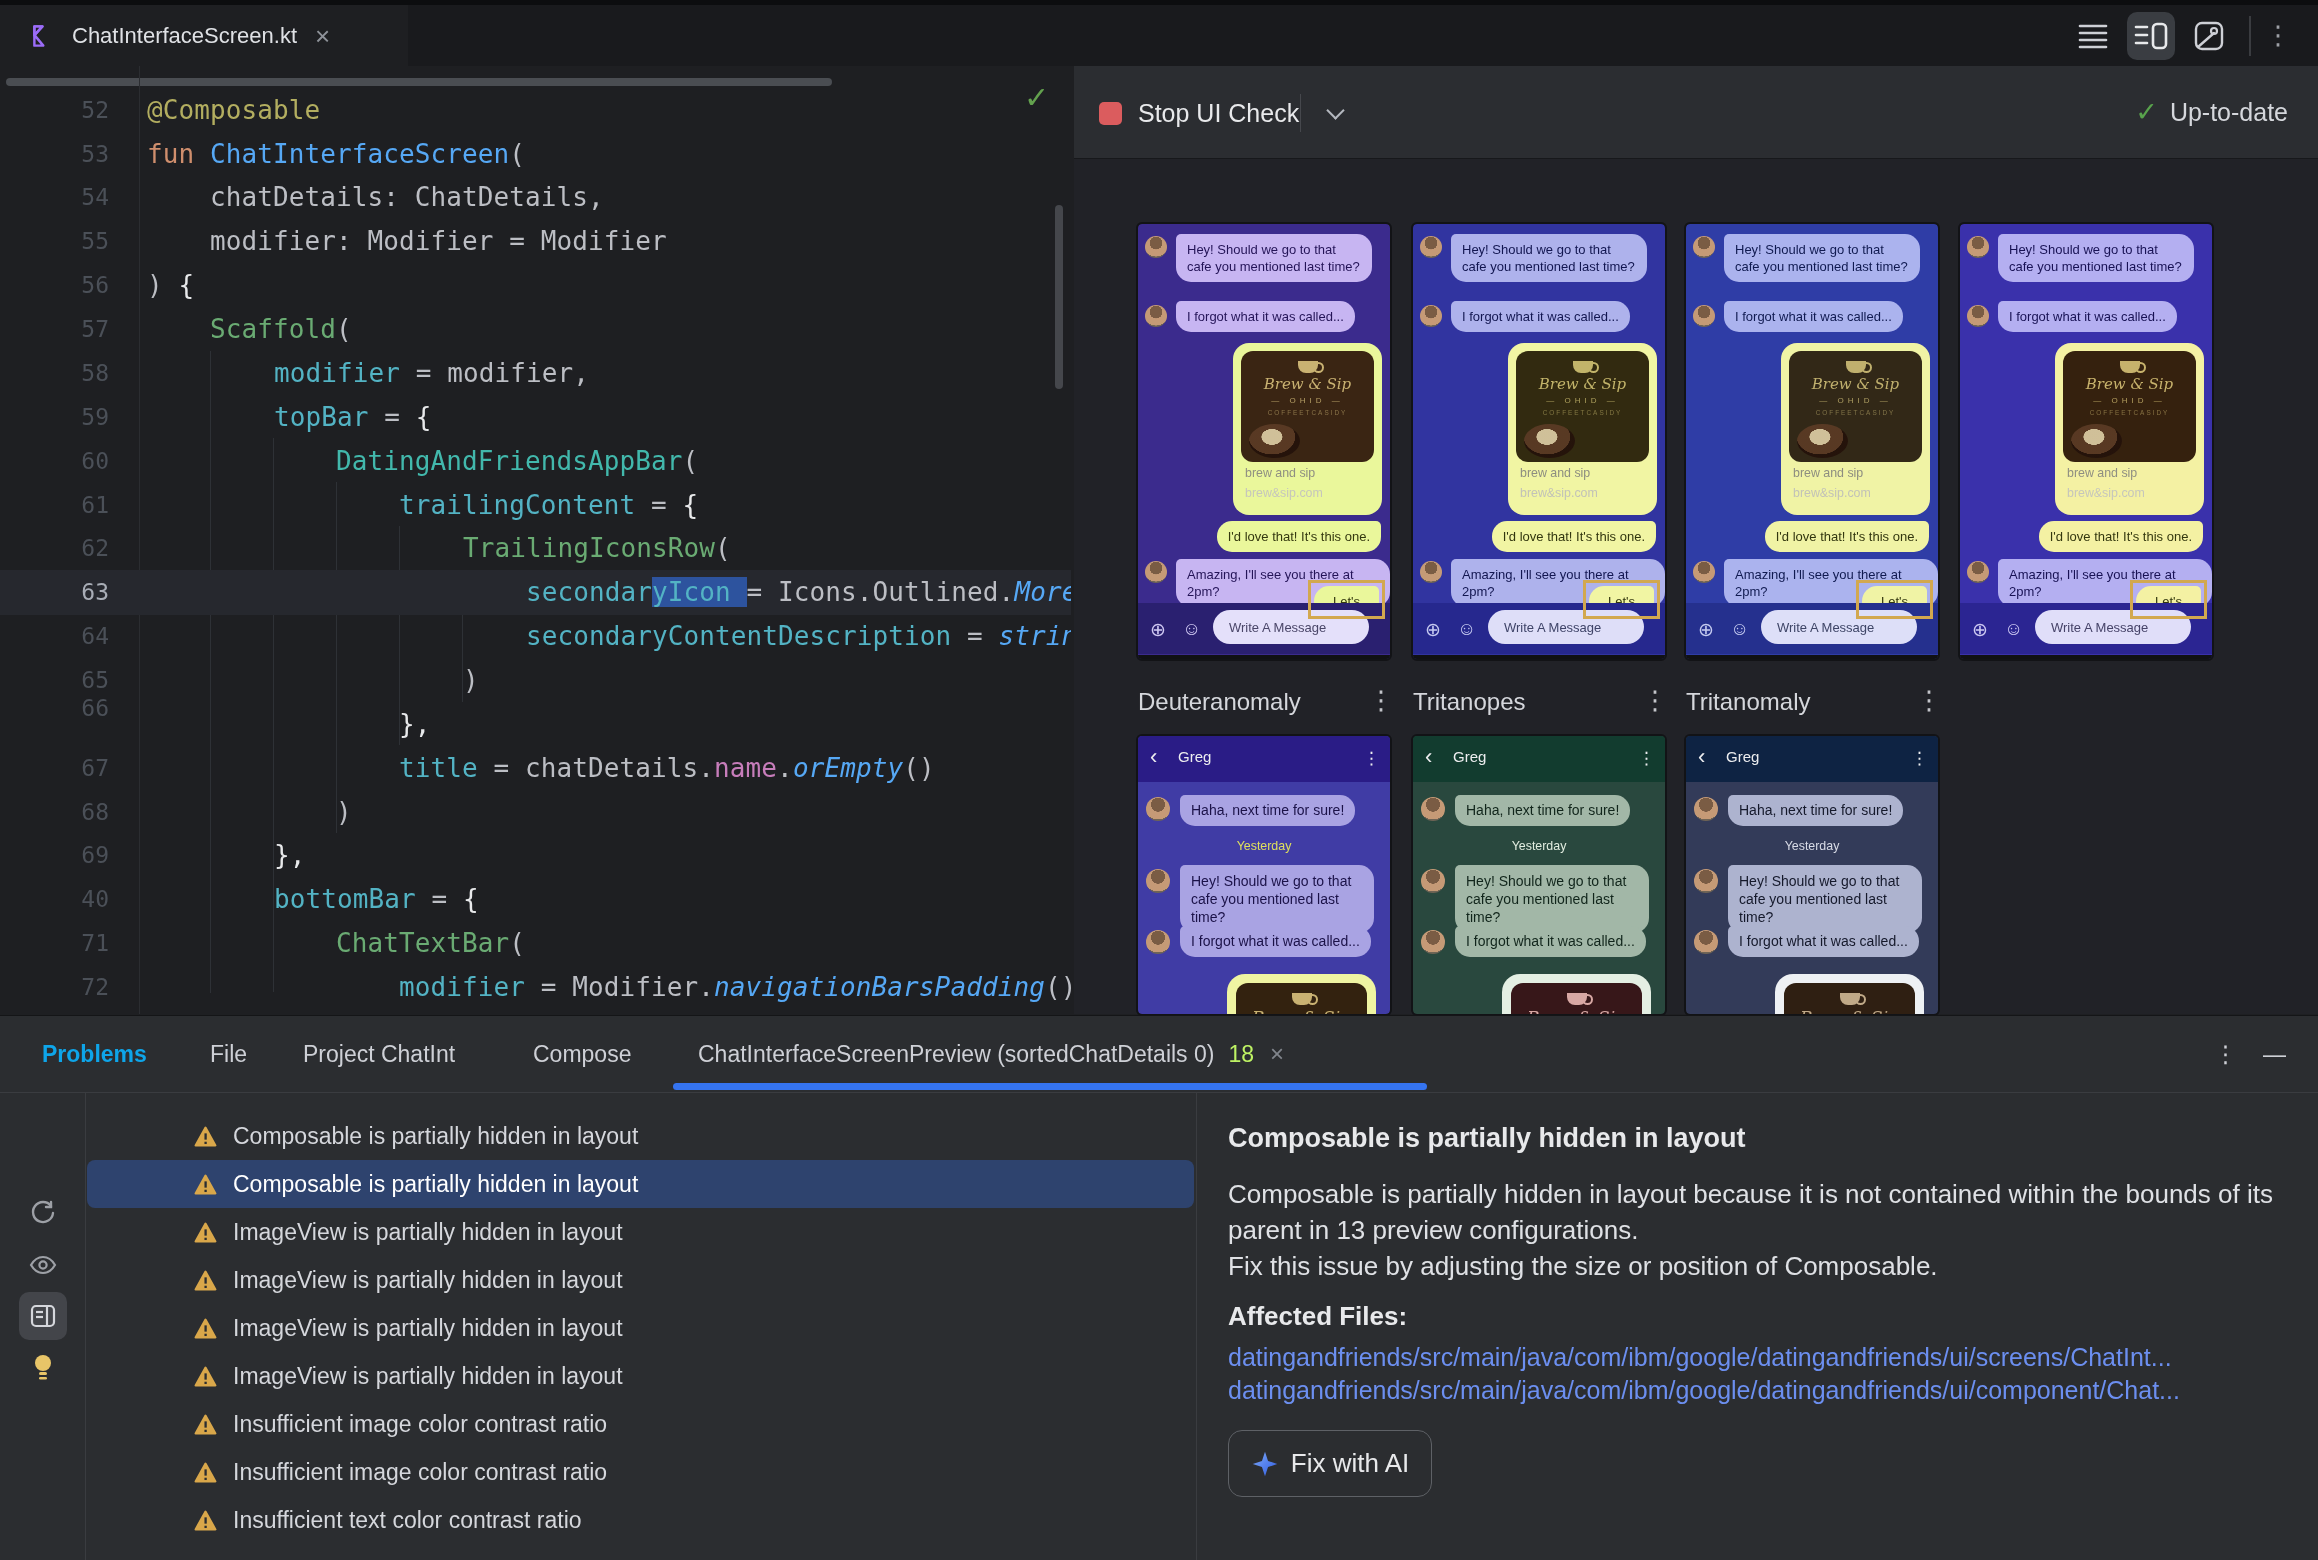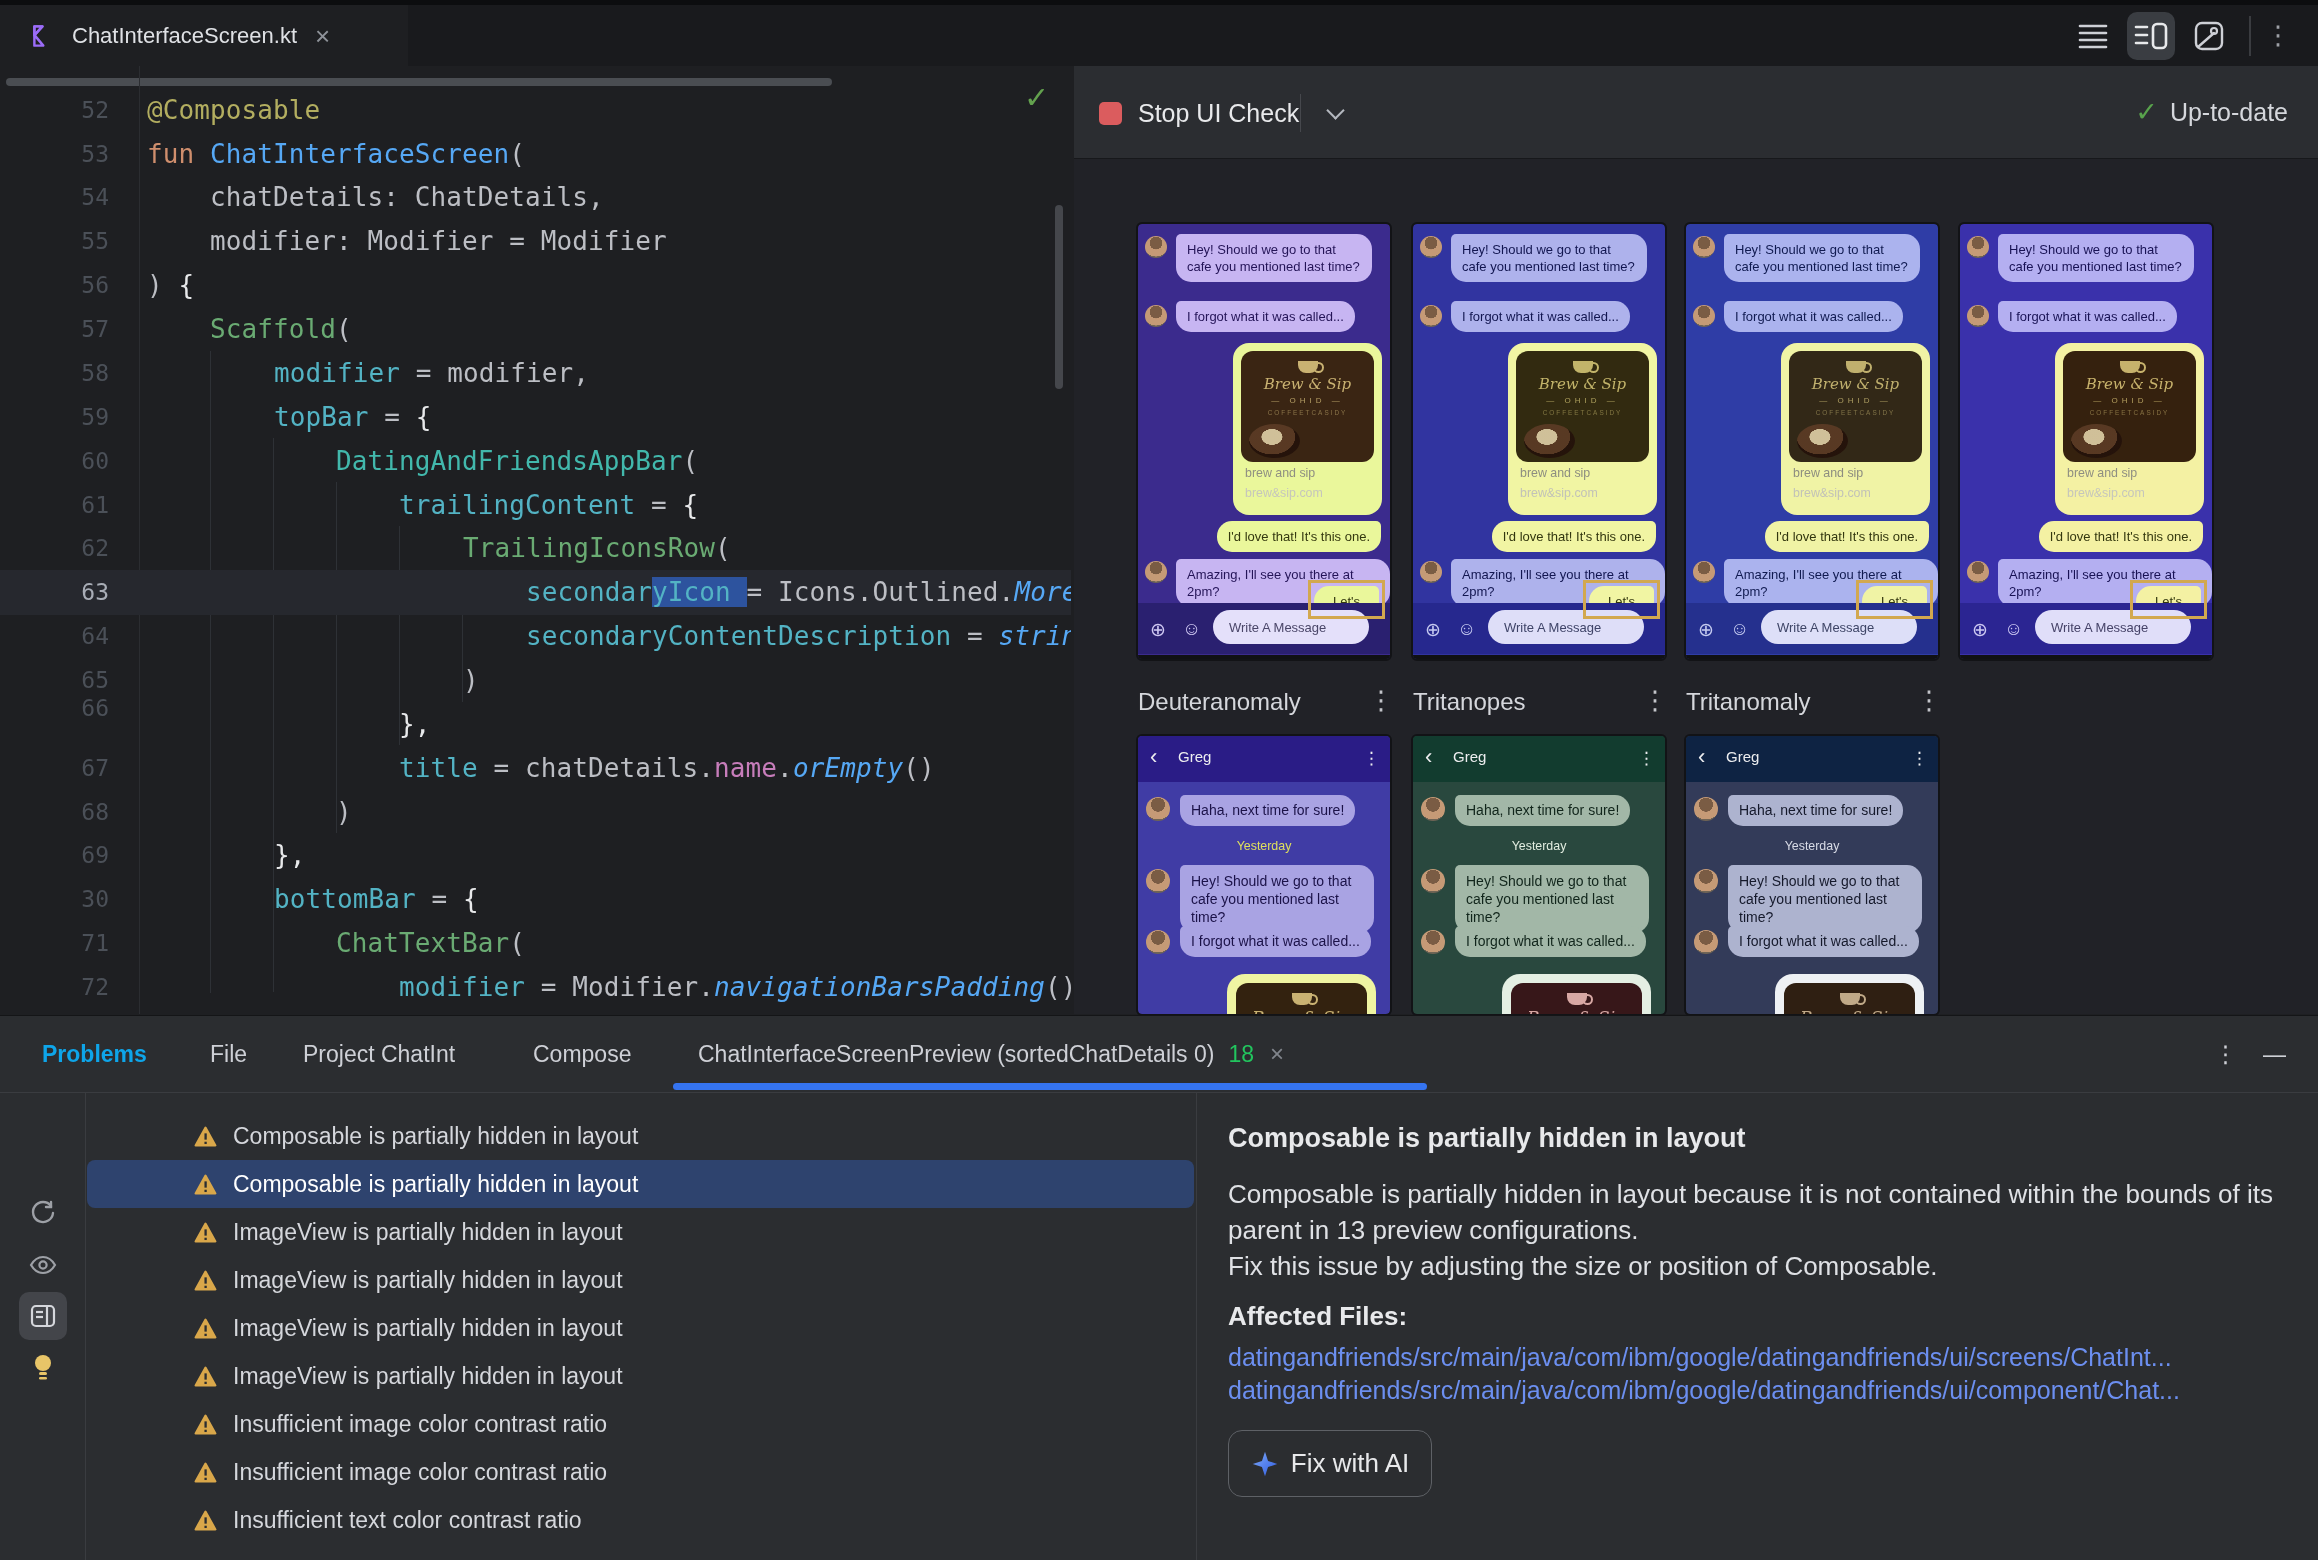--- a/index.html
+++ b/index.html
@@ -79,21 +79,21 @@
   .ph-header .back{position:absolute;left:12px;top:8px;font-size:22px;}
   .ph-header .nm{position:absolute;left:40px;top:12px;font-size:15px;}
   .ph-header .kb{position:absolute;right:10px;top:12px;font-size:17px;}
   .yest{position:absolute;left:0;width:252px;text-align:center;font-size:12.4px;}
 
   
   .problems{position:absolute;left:0;top:1015px;width:2319px;height:546px;background:#2B2D30;border-top:1px solid #141517;}
   .ptabs{position:absolute;left:0;top:0;width:100%;height:76px;}
   .ptab{position:absolute;top:0;height:76px;display:flex;align-items:center;font-size:23px;color:#CED0D6;}
   .ptab.title{font-weight:bold;color:#0ea5e9;}
-  .ptab .cnt{margin-left:14px;color:#22c55e;}
+  .ptab .cnt{margin-left:14px;color:#bef264;}
   .ptab .x{margin-left:16px;color:#81858C;font-size:24px;}
   .underline{position:absolute;left:673px;top:67px;width:754px;height:7px;border-radius:4px;background:#3574F0;}
   .ptabdiv{position:absolute;left:0;top:76px;width:100%;height:1px;background:#3A3C40;}
   .pstrip{position:absolute;left:0;top:77px;width:85px;height:468px;border-right:1px solid #3A3C40;}
   .sicon{position:absolute;left:19px;width:48px;height:48px;display:flex;align-items:center;justify-content:center;border-radius:10px;}
   .sicon.active{background:#43454A;}
   .plist{position:absolute;left:87px;top:96px;width:1107px;}
   .prow{height:48px;display:flex;align-items:center;font-size:23px;color:#D5D7DC;}
   .prow .warn{margin:0 16px 0 107px;display:flex;}
   .prow.selected{background:#2E436E;border-radius:8px;color:#FFFFFF;}
@@ -198,21 +198,21 @@
         <div class="gutter-line" style="top: 592px;">65</div>
         <div class="codeline" style="top: 592px; padding-left: 316px;"><span class="tk-pl">)</span></div>
         <div class="gutter-line" style="top: 620px;">66</div>
         <div class="codeline" style="top: 636px; padding-left: 252px;"><span class="tk-br">},</span></div>
         <div class="gutter-line" style="top: 680px;">67</div>
         <div class="codeline" style="top: 680px; padding-left: 252px;"><span class="tk-na">title</span><span class="tk-pl"> = chatDetails.</span><span class="tk-pr">name</span><span class="tk-pl">.</span><span class="tk-ex">orEmpty</span><span class="tk-pl">()</span></div>
         <div class="gutter-line" style="top: 724px;">68</div>
         <div class="codeline" style="top: 724px; padding-left: 189px;"><span class="tk-pl">)</span></div>
         <div class="gutter-line" style="top: 767px;">69</div>
         <div class="codeline" style="top: 767px; padding-left: 127px;"><span class="tk-br">},</span></div>
-        <div class="gutter-line" style="top: 811px;">30</div>
+        <div class="gutter-line" style="top: 811px;">40</div>
         <div class="codeline" style="top: 811px; padding-left: 127px;"><span class="tk-na">bottomBar</span><span class="tk-pl"> = </span><span class="tk-br">{</span></div>
         <div class="gutter-line" style="top: 855px;">71</div>
         <div class="codeline" style="top: 855px; padding-left: 189px;"><span class="tk-gr">ChatTextBar</span><span class="tk-pl">(</span></div>
         <div class="gutter-line" style="top: 899px;">72</div>
         <div class="codeline" style="top: 899px; padding-left: 252px;"><span class="tk-na">modifier</span><span class="tk-pl"> = Modifier.</span><span class="tk-ex">navigationBarsPadding</span><span class="tk-pl">()</span></div>
         <div class="gutter-line" style="top: 943px;">73</div>
         <div class="codeline" style="top: 943px; padding-left: 252px;"></div>
       </div>
     <div class="okcheck">✓</div>
     <div class="vscroll"></div>

